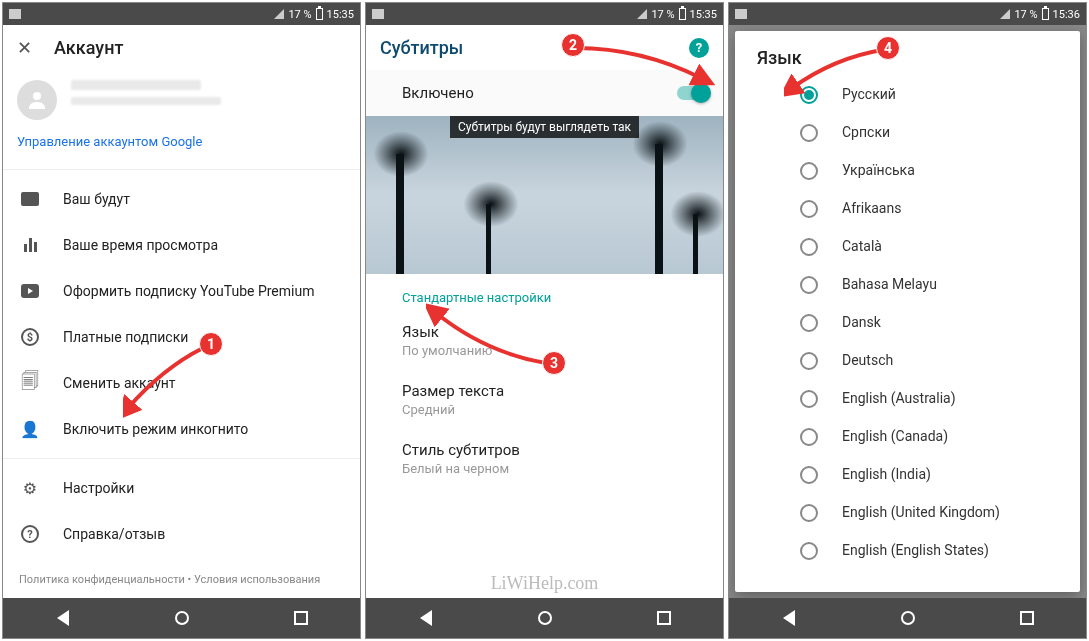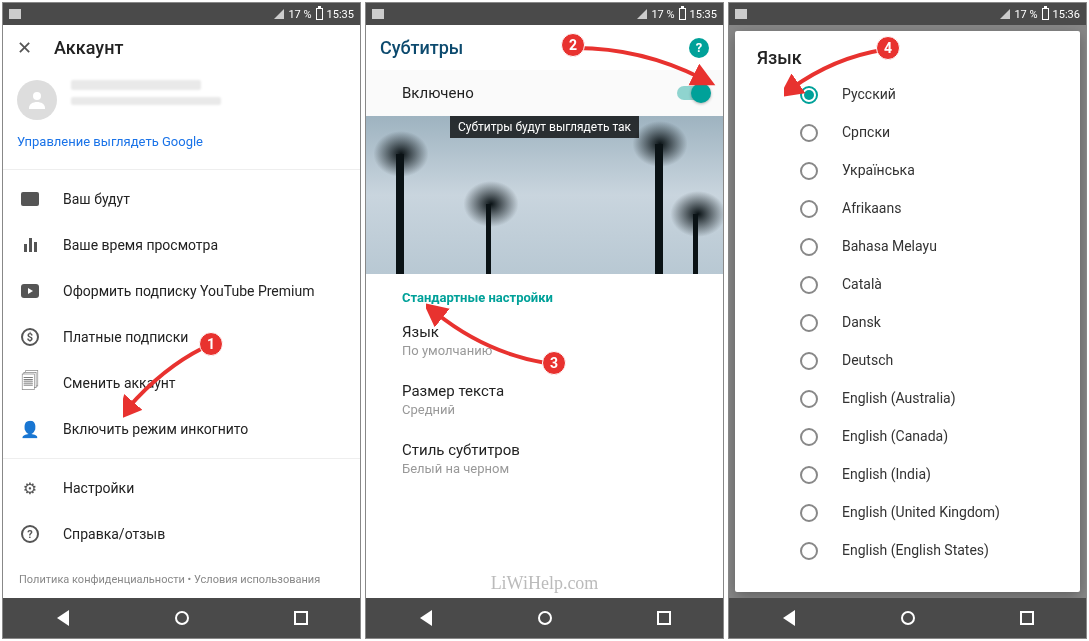--- a/index.html
+++ b/index.html
@@ -40,21 +40,21 @@
   .switch { width: 32px; height: 14px; background: #8fd4cf; border-radius: 10px; position: relative; }
   .switch::after { content: ""; position: absolute; right: -2px; top: -3px; width: 20px; height: 20px; background: #00a199; border-radius: 50%; box-shadow: 0 1px 3px rgba(0,0,0,0.3); }
   .preview { height: 158px; background: linear-gradient(180deg, #9eb3c0 0%, #c9d5de 50%, #b8c8d3 100%); position: relative; display: flex; align-items: flex-start; justify-content: center; overflow: hidden; }
   .palm { position: absolute; bottom: -10px; width: 8px; background: #0a1215; }
   .palm::before { content: ""; position: absolute; top: -25px; left: -25px; width: 60px; height: 50px; background: radial-gradient(ellipse at center, #0a1215 0%, transparent 65%); }
   .palm.p1 { height: 130px; left: 30px; }
   .palm.p2 { height: 80px; left: 120px; width: 5px; }
   .palm.p3 { height: 140px; right: 60px; }
   .palm.p4 { height: 70px; right: 25px; width: 5px; }
   .caption-sample { background: rgba(0,0,0,0.75); color: #fff; font-size: 12px; padding: 4px 8px; margin-bottom: 8px; z-index: 2; position: relative; }
-  .section-hdr { color: #00a199; font-size: 13px; font-weight: 700; padding: 16px 36px 8px; }
+  .section-hdr { color: #00a199; font-size: 13px; font-weight: 400; padding: 16px 36px 8px; }
   .setting-item { padding: 10px 36px 14px; }
   .setting-item .s-title { font-size: 15px; color: #222; }
   .setting-item .s-sub { font-size: 13px; color: #999; margin-top: 2px; }
   .watermark { font-family: cursive; color: #bbb; font-size: 18px; text-align: center; padding-bottom: 4px; }
   
   .phone3-bg { background: #888; }
   .dialog { background: #fff; margin: 6px; border-radius: 2px; flex: 1; overflow: auto; padding-top: 16px; box-shadow: 0 4px 14px rgba(0,0,0,0.3); }
   .dialog-title { font-size: 18px; font-weight: 500; color: #222; padding: 0 22px 8px; }
   .radio-item { display: flex; align-items: flex-start; gap: 24px; padding: 10px 22px; font-size: 14px; color: #333; margin-left: 43px; }
   .radio { width: 18px; height: 18px; border: 2px solid #888; border-radius: 50%; flex-shrink: 0; display: flex; align-items: center; justify-content: center; }
@@ -100,21 +100,21 @@
         <svg viewBox="0 0 24 24">
             <circle cx="12" cy="8" r="4"></circle>
             <path d="M4 20c0-4 4-6 8-6s8 2 8 6v1H4z"></path>
           </svg>
       </div>
       <div class="profile-lines">
         <div class="blur-line" style="width:130px"></div>
         <div class="blur-line" style="width:150px;height:8px;margin-top:4px"></div>
       </div>
     </div>
-    <div class="manage">Управление выглядеть Google</div>
+    <div class="manage">Управление аккаунтом Google</div>
     <div class="divider"></div>
     <div class="menu-item">
       <span class="mi-icon">
           <span class="ico-sq"></span>
         </span>
       <span>Ваш будут</span>
     </div>
     <div class="menu-item">
       <span class="mi-icon">
           <span class="ico-bars">
@@ -292,25 +292,25 @@
           <div class="radio-item">
             <div class="radio"></div>
             <span>Українська</span>
           </div>
           <div class="radio-item">
             <div class="radio"></div>
             <span>Afrikaans</span>
           </div>
           <div class="radio-item">
             <div class="radio"></div>
+            <span>Català</span>
+          </div>
+          <div class="radio-item">
+            <div class="radio"></div>
             <span>Bahasa Melayu</span>
-          </div>
-          <div class="radio-item">
-            <div class="radio"></div>
-            <span>Català</span>
           </div>
           <div class="radio-item">
             <div class="radio"></div>
             <span>Dansk</span>
           </div>
           <div class="radio-item">
             <div class="radio"></div>
             <span>Deutsch</span>
           </div>
           <div class="radio-item">

